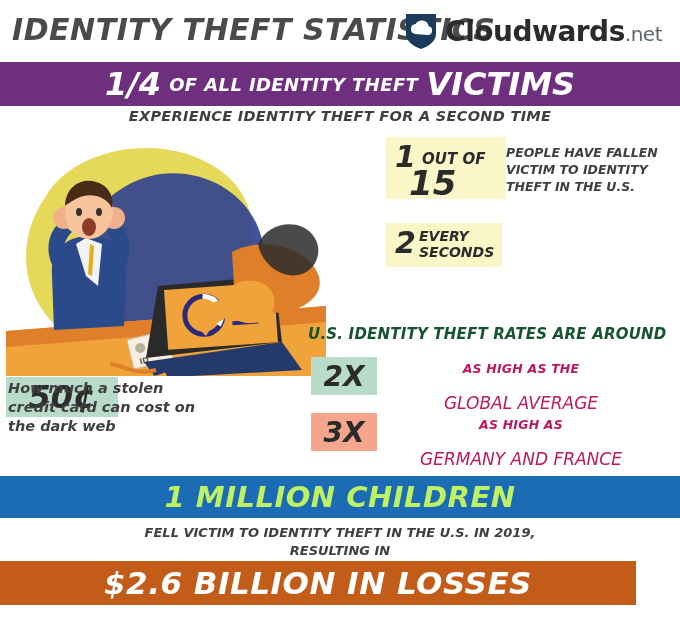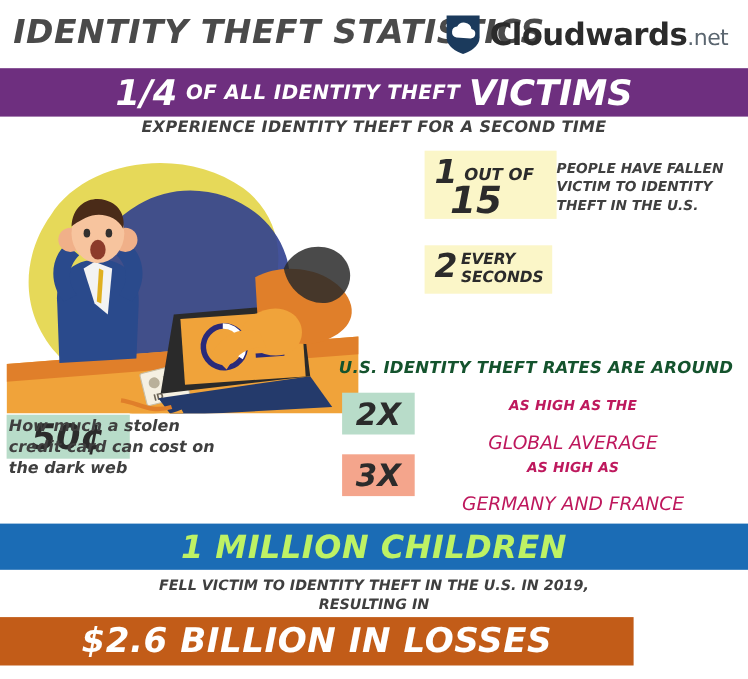--- a/index.html
+++ b/index.html
@@ -291,21 +291,21 @@
     font-style: italic;
     line-height: 1.35;
     color: #3f3f3f;
     font-family: "DejaVu Sans", sans-serif;
   }
 
   
   .orange-banner {
     position: absolute;
     left: 0; top: 561px;
-    width: 576px; height: 44px;
+    width: 636px; height: 44px;
     background: #c25c18;
     display: flex;
     align-items: center;
     justify-content: center;
   }
   .orange-banner span {
     font-size: 31px;
     font-weight: bold;
     font-style: italic;
     color: #ffffff;

